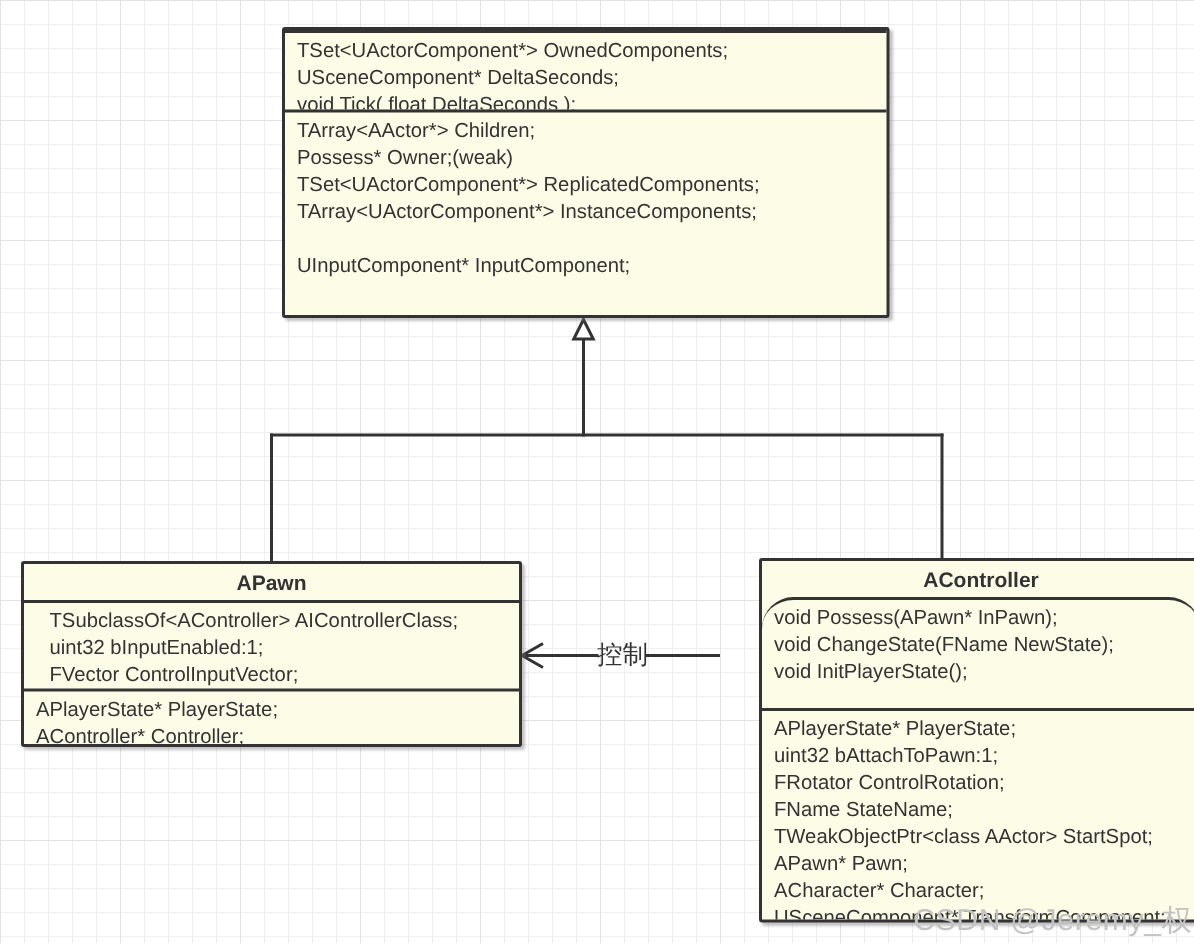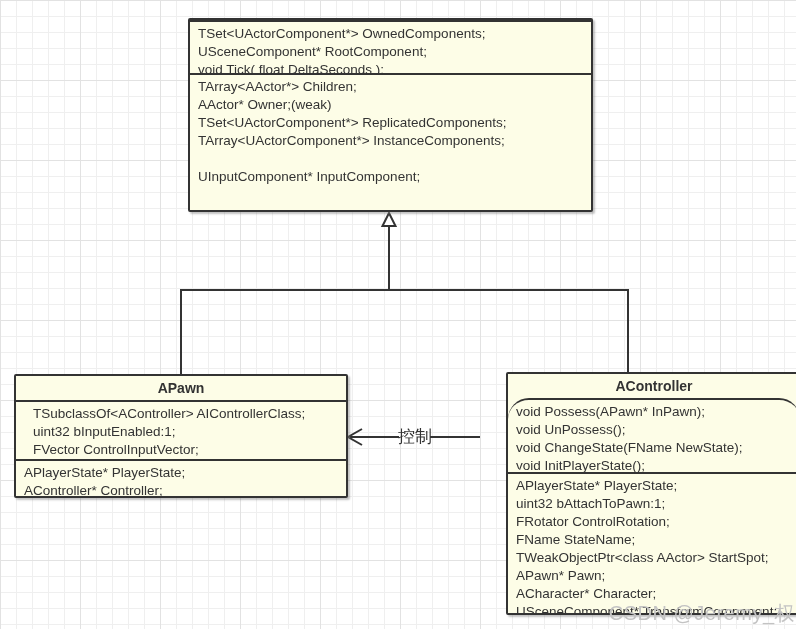--- a/index.html
+++ b/index.html
@@ -104,26 +104,26 @@
     <g stroke="#333333" stroke-width="2" fill="none">
       <line x1="350" y1="437" x2="399" y2="437"></line>
       <line x1="430" y1="437" x2="480" y2="437"></line>
       <polyline points="362,429 348,437 362,445"></polyline>
     </g>
   </svg>
 
   <div class="class-box" id="box-aactor">
     <div class="compartment c1">
         <div class="member">TSet&lt;UActorComponent*&gt; OwnedComponents;</div>
-        <div class="member">USceneComponent* RootComponent;</div>
+        <div class="member">USceneComponent* DeltaSeconds;</div>
         <div class="member">void Tick( float DeltaSeconds );</div>
       </div>
     <div class="compartment c2">
         <div class="member">TArray&lt;AActor*&gt; Children;</div>
-        <div class="member">AActor* Owner;(weak)</div>
+        <div class="member">Possess* Owner;(weak)</div>
         <div class="member">TSet&lt;UActorComponent*&gt; ReplicatedComponents;</div>
         <div class="member">TArray&lt;UActorComponent*&gt; InstanceComponents;</div>
         <div class="member"></div>
         <div class="member">UInputComponent* InputComponent;</div>
       </div>
   </div>
 
   <div class="class-box" id="box-apawn">
     <div class="class-title">APawn</div>
     <div class="compartment c1">
@@ -134,21 +134,20 @@
     <div class="compartment c2">
         <div class="member">APlayerState* PlayerState;</div>
         <div class="member">AController* Controller;</div>
       </div>
   </div>
 
   <div class="class-box" id="box-acontroller">
     <div class="class-title">AController</div>
     <div class="compartment c1">
         <div class="member">void Possess(APawn* InPawn);</div>
-        <div class="member">void UnPossess();</div>
         <div class="member">void ChangeState(FName NewState);</div>
         <div class="member">void InitPlayerState();</div>
       </div>
     <div class="compartment c2">
         <div class="member">APlayerState* PlayerState;</div>
         <div class="member">uint32 bAttachToPawn:1;</div>
         <div class="member">FRotator ControlRotation;</div>
         <div class="member">FName StateName;</div>
         <div class="member">TWeakObjectPtr&lt;class AActor&gt; StartSpot;</div>
         <div class="member">APawn* Pawn;</div>

